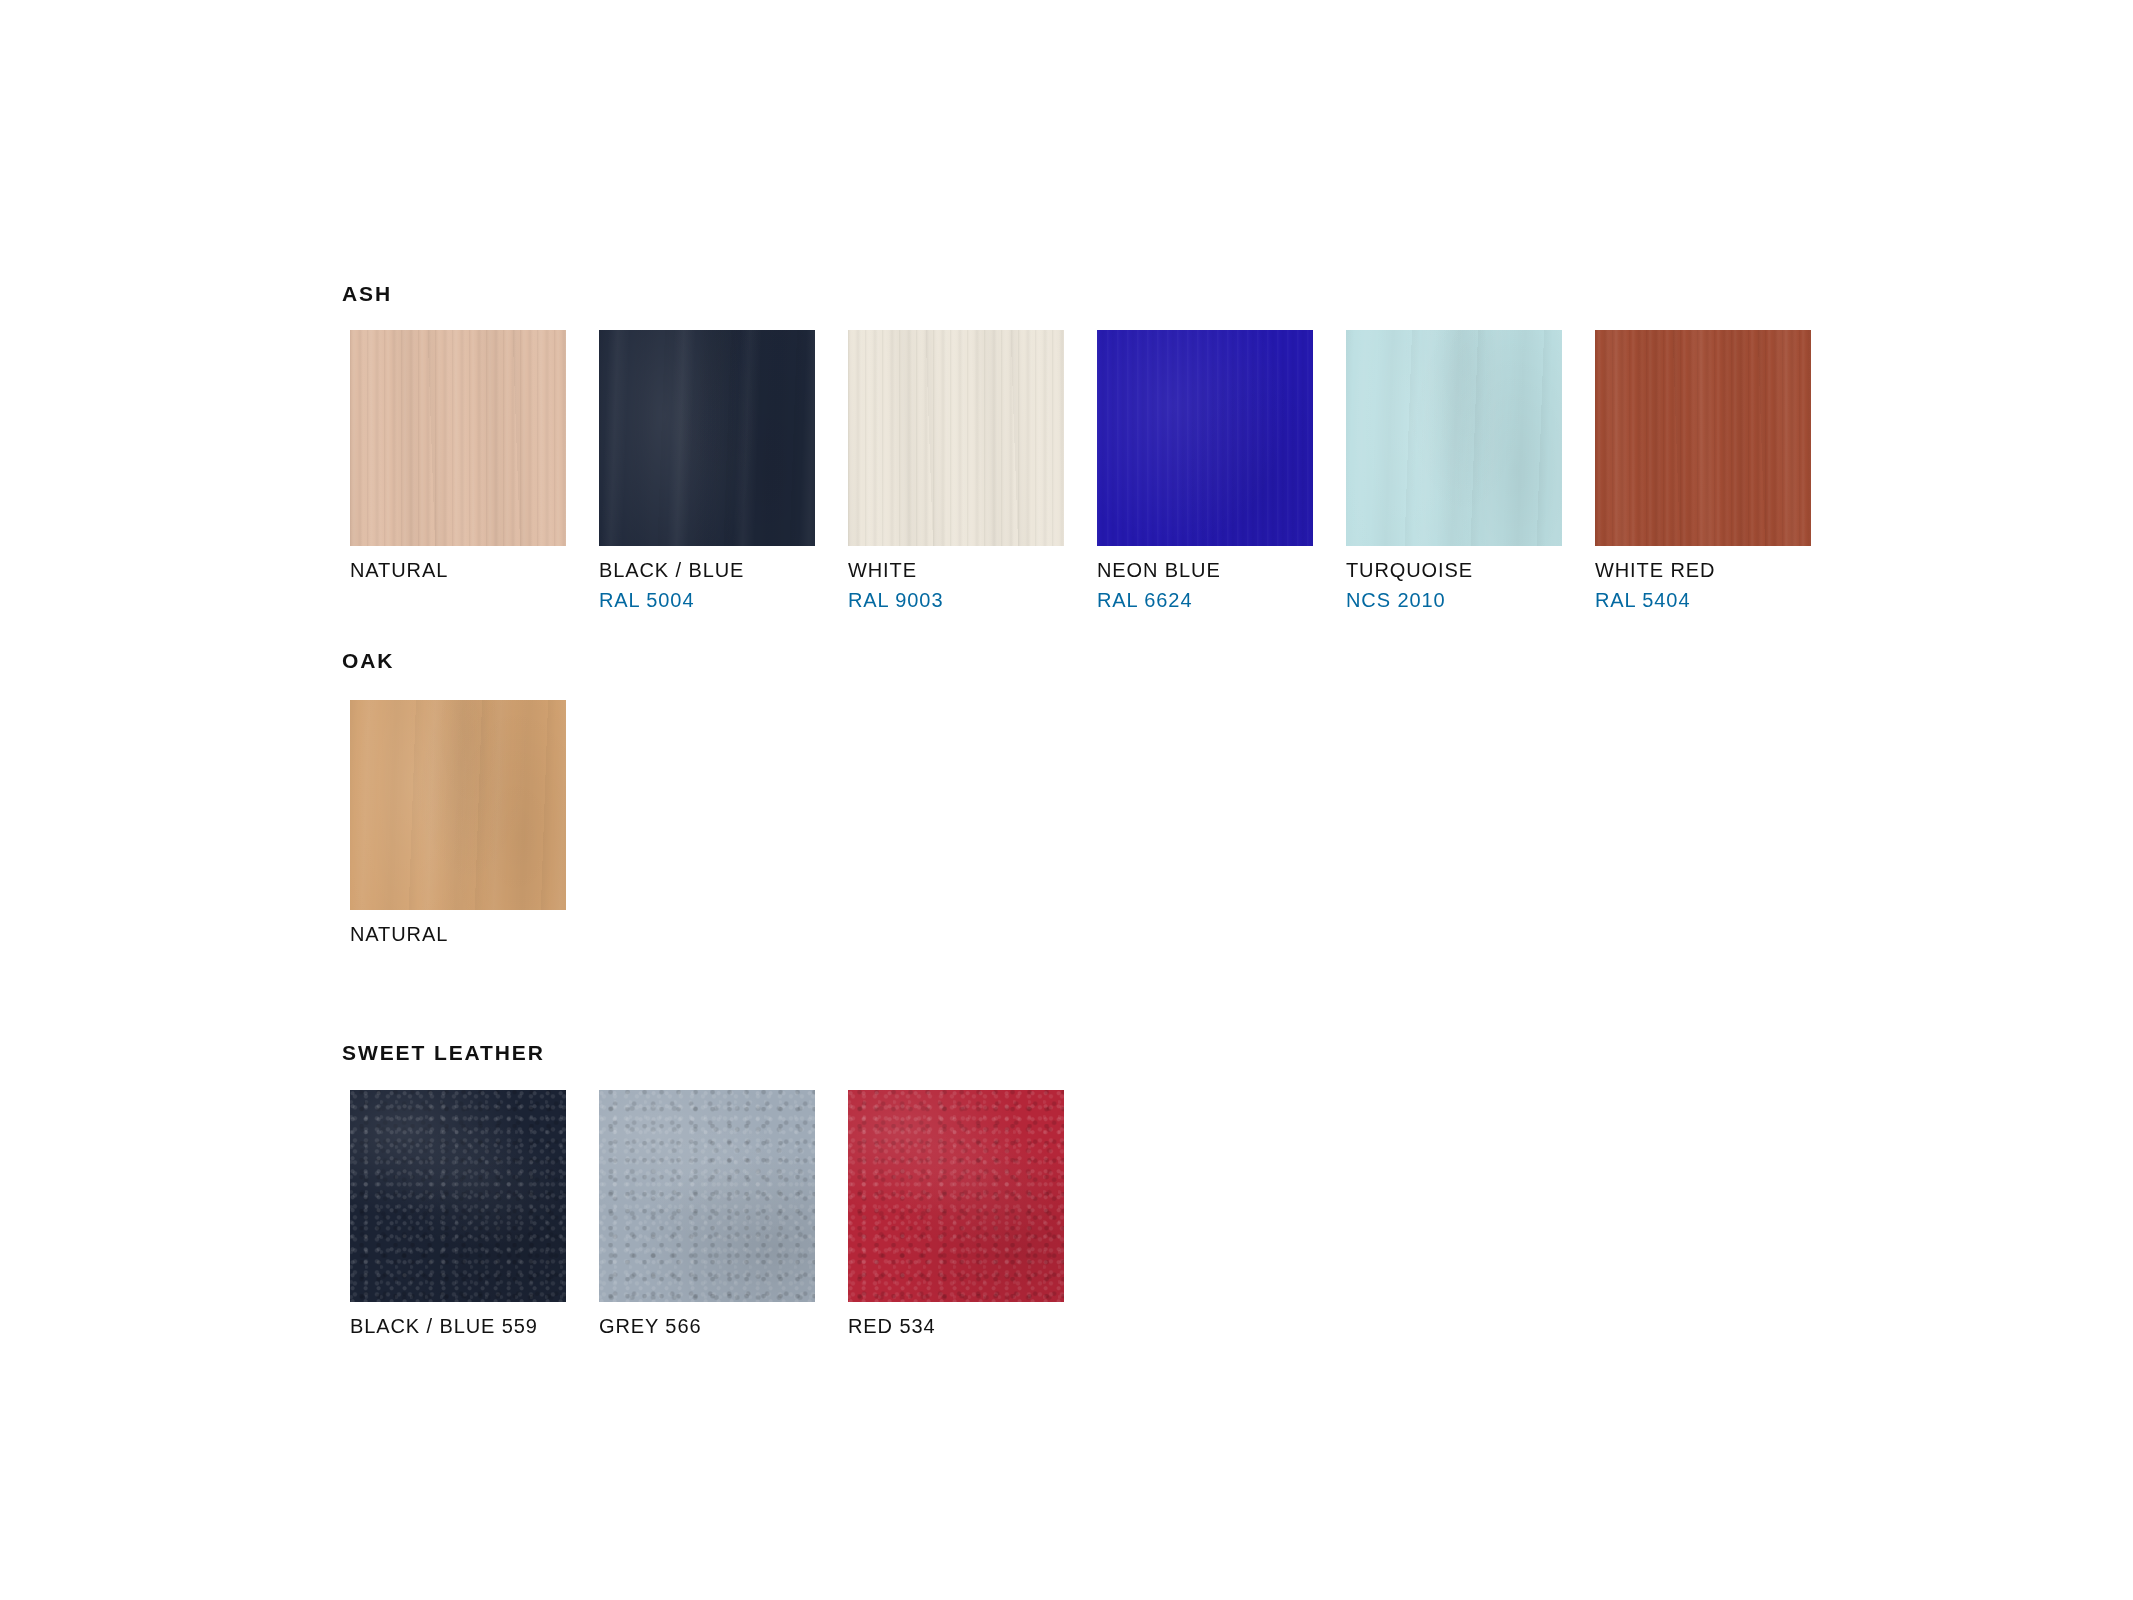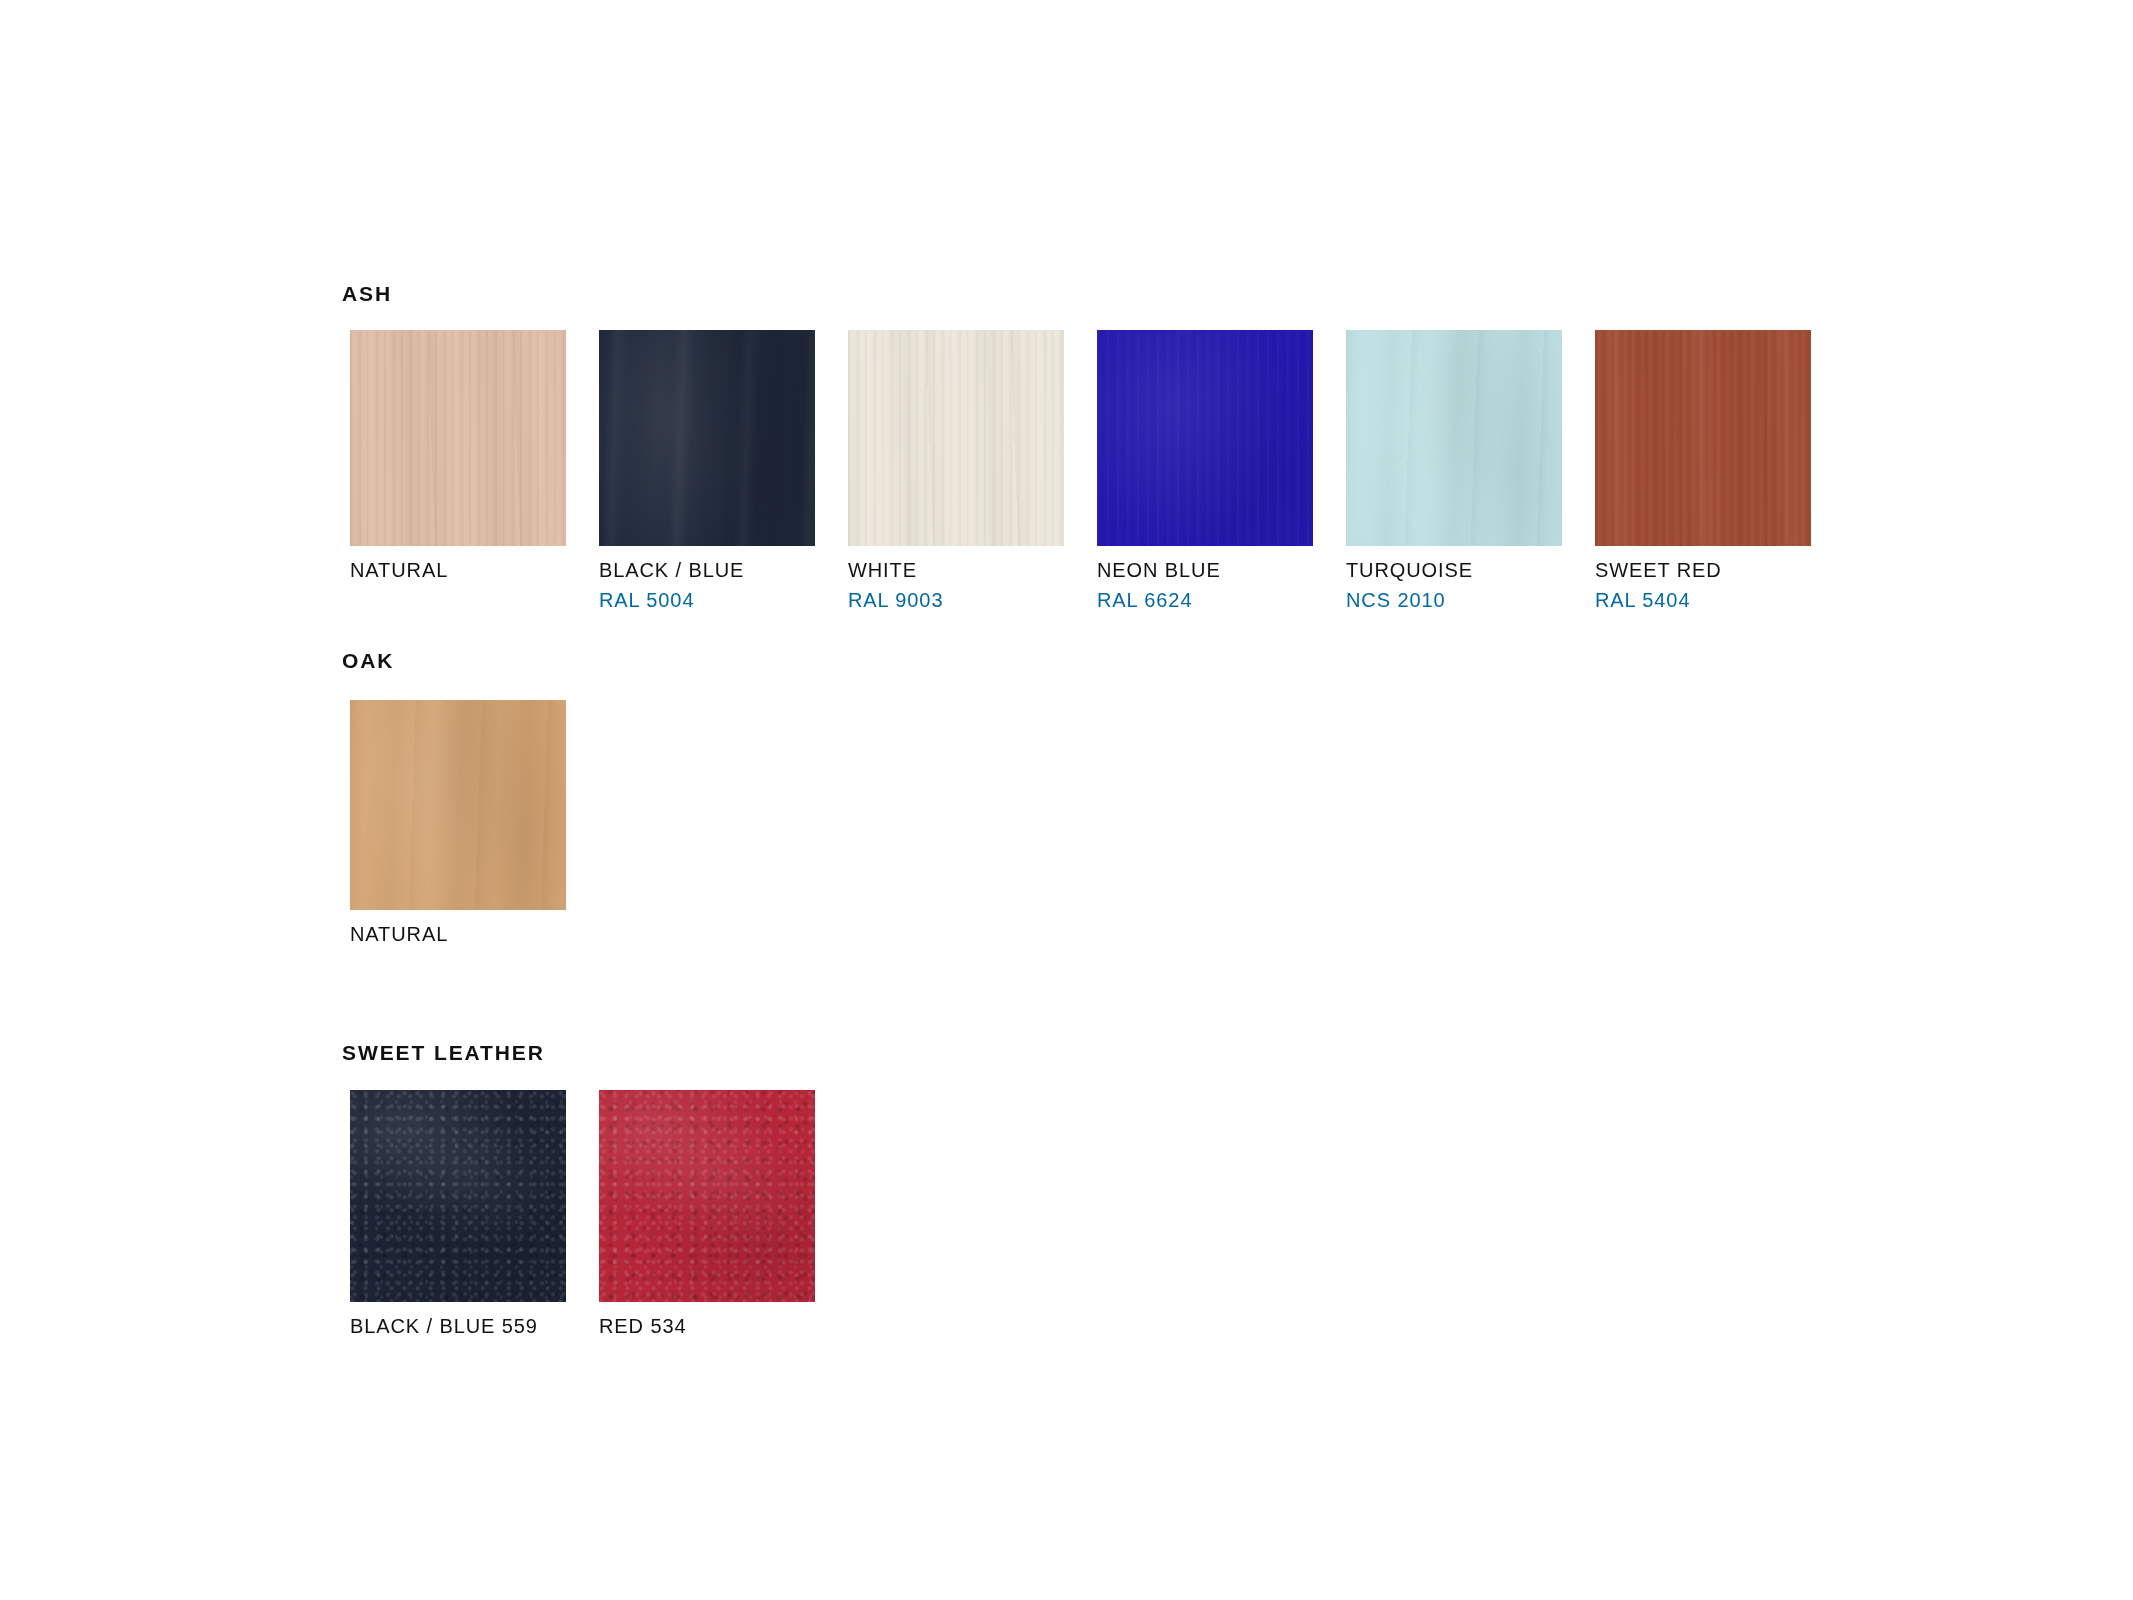--- a/index.html
+++ b/index.html
@@ -238,21 +238,21 @@
         <div class="labels">
           <div class="label-name">TURQUOISE</div>
           <div class="label-code">NCS 2010</div>
         </div>
       </div>
       <div class="swatch-cell">
         <div class="chip" style="height: 216px; background-color: rgb(160, 75, 51);">
           <div class="chip-inner grain-vert"></div>
         </div>
         <div class="labels">
-          <div class="label-name">SWEET RED</div>
+          <div class="label-name">WHITE RED</div>
           <div class="label-code">RAL 5404</div>
         </div>
       </div>
     </div>
     <div class="section section-title" style="top: 650px;">OAK</div>
     <div class="section swatch-row" style="top: 700px;">
       <div class="swatch-cell">
         <div class="chip" style="height: 210px; background-color: rgb(210, 162, 113);">
           <div class="chip-inner grain-soft"></div>
         </div>
@@ -267,20 +267,29 @@
       <div class="swatch-cell">
         <div class="chip" style="height: 212px; background-color: rgb(27, 35, 52);">
           <div class="chip-inner leather"></div>
         </div>
         <div class="labels">
           <div class="label-name">BLACK / BLUE 559</div>
           <div class="label-code empty"></div>
         </div>
       </div>
       <div class="swatch-cell">
+        <div class="chip" style="height: 212px; background-color: rgb(159, 171, 184);">
+          <div class="chip-inner leather"></div>
+        </div>
+        <div class="labels">
+          <div class="label-name">GREY 566</div>
+          <div class="label-code empty"></div>
+        </div>
+      </div>
+      <div class="swatch-cell">
         <div class="chip" style="height: 212px; background-color: rgb(181, 38, 57);">
           <div class="chip-inner leather"></div>
         </div>
         <div class="labels">
           <div class="label-name">RED 534</div>
           <div class="label-code empty"></div>
         </div>
       </div>
     </div>
   </div>

